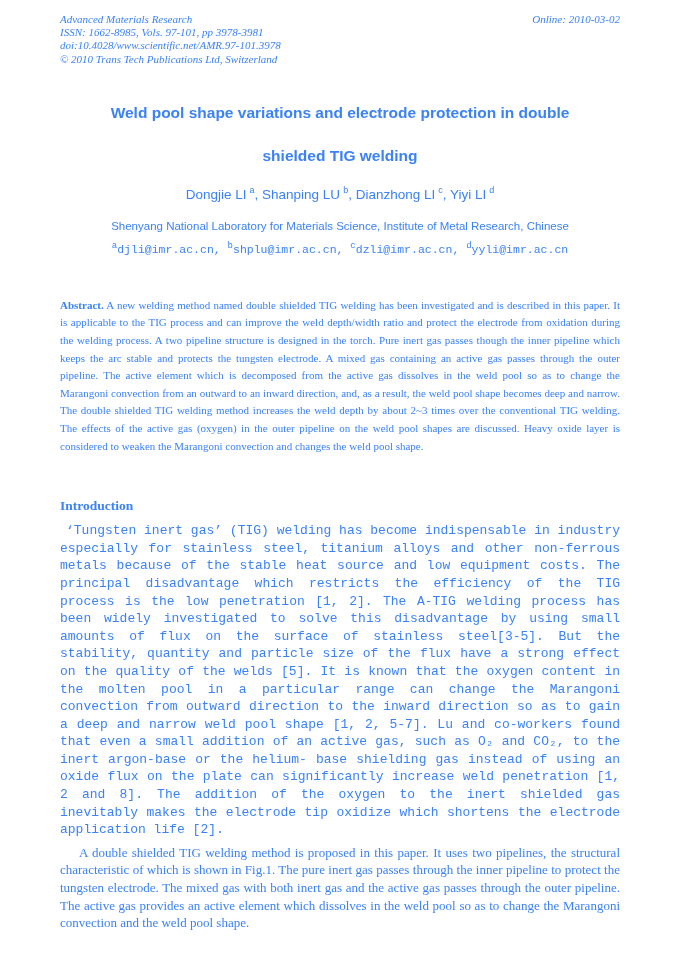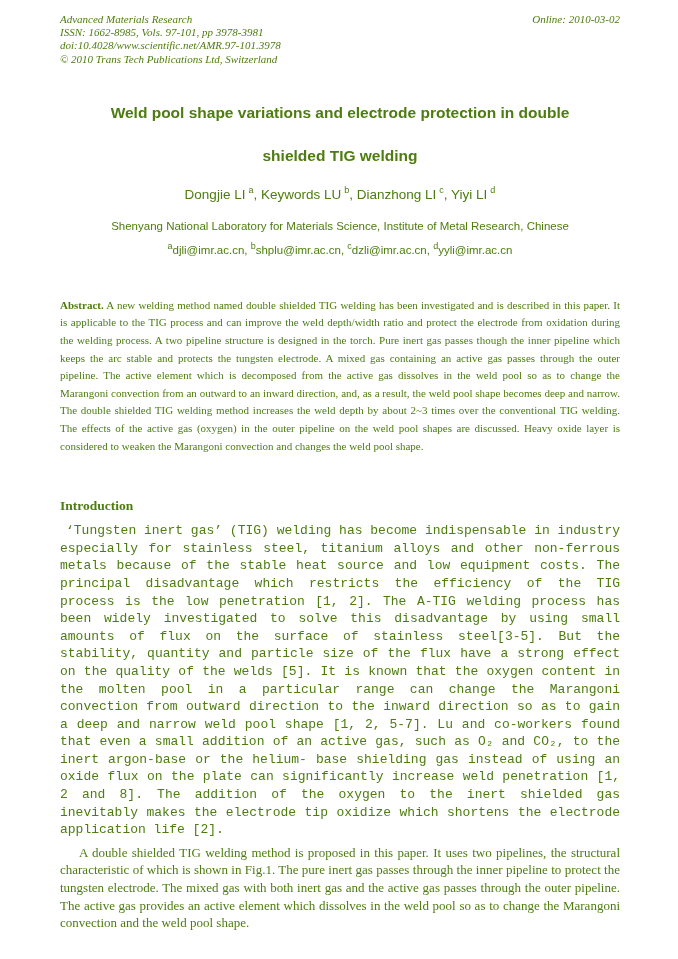--- a/index.html
+++ b/index.html
@@ -3,21 +3,21 @@
 <meta charset="utf-8">
 <style>
   * { margin: 0; padding: 0; box-sizing: border-box; }
   html, body { background: #ffffff; }
   .page {
     position: relative;
     width: 678px;
     height: 959px;
     margin: 0 auto;
     background: #ffffff;
-    color: #4d7c0f;
+    color: #3b82f6;
     padding: 13px 58px 20px 60px;
     font-family: "Liberation Serif", "DejaVu Serif", serif;
     overflow: hidden;
   }
   
   .hdr {
     display: flex;
     justify-content: space-between;
     align-items: flex-start;
     font-style: italic;
@@ -55,21 +55,21 @@
     margin-top: 13px;
     text-align: center;
     font-family: "Liberation Sans", "DejaVu Sans", sans-serif;
     font-size: 11.5px;
     line-height: 20px;
   }
   
   .emails {
     margin-top: 4px;
     text-align: center;
-    font-family: Liberation Sans, sans-serif;
+    font-family: Liberation Mono, monospace;
     font-size: 11.5px;
     line-height: 20px;
   }
   .emails sup {
     font-size: 9px;
     vertical-align: super;
     line-height: 0;
   }
   
   .keywords {
@@ -123,21 +123,21 @@
     </div>
     <div class="hdr-right">Online: 2010-03-02</div>
   </div>
 
   <div class="title">
     <div class="t1">Weld pool shape variations and electrode protection in double</div>
     <div class="t2">shielded TIG welding</div>
   </div>
 
   <div class="authors">
-    <span><span>Dongjie LI</span><sup>a</sup><span>, </span></span><span><span>Keywords LU</span><sup>b</sup><span>, </span></span><span><span>Dianzhong LI</span><sup>c</sup><span>, </span></span><span><span>Yiyi LI</span><sup>d</sup></span>
+    <span><span>Dongjie LI</span><sup>a</sup><span>, </span></span><span><span>Shanping LU</span><sup>b</sup><span>, </span></span><span><span>Dianzhong LI</span><sup>c</sup><span>, </span></span><span><span>Yiyi LI</span><sup>d</sup></span>
   </div>
 
   <div class="affil">
     <div>Shenyang National Laboratory for Materials Science, Institute of Metal Research, Chinese</div>
   </div>
 
   <div class="emails">
     <span><sup>a</sup><span>djli@imr.ac.cn</span><span>, </span></span><span><sup>b</sup><span>shplu@imr.ac.cn</span><span>, </span></span><span><sup>c</sup><span>dzli@imr.ac.cn</span><span>, </span></span><span><sup>d</sup><span>yyli@imr.ac.cn</span></span>
   </div>
 

